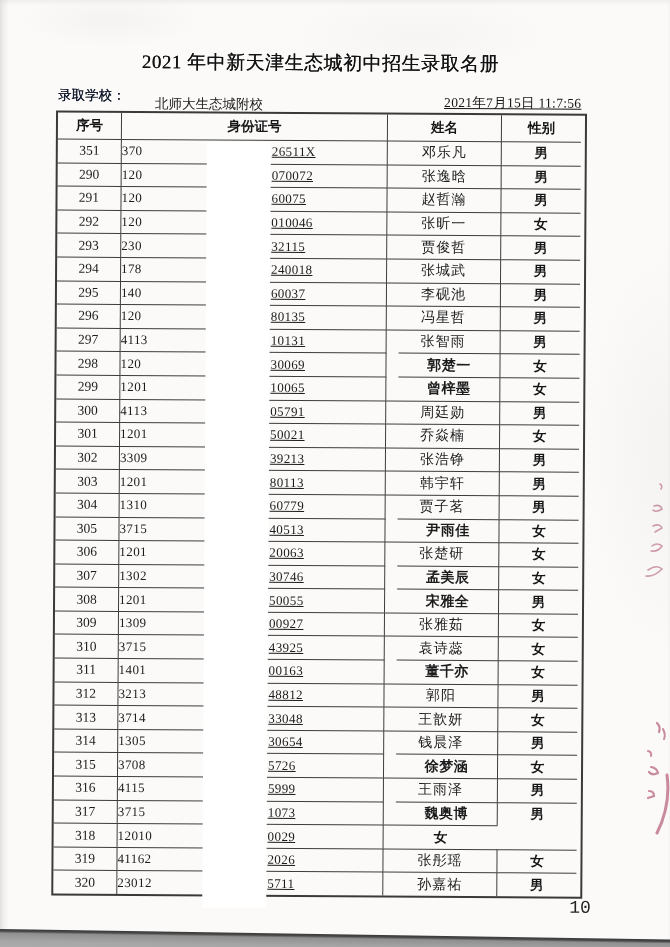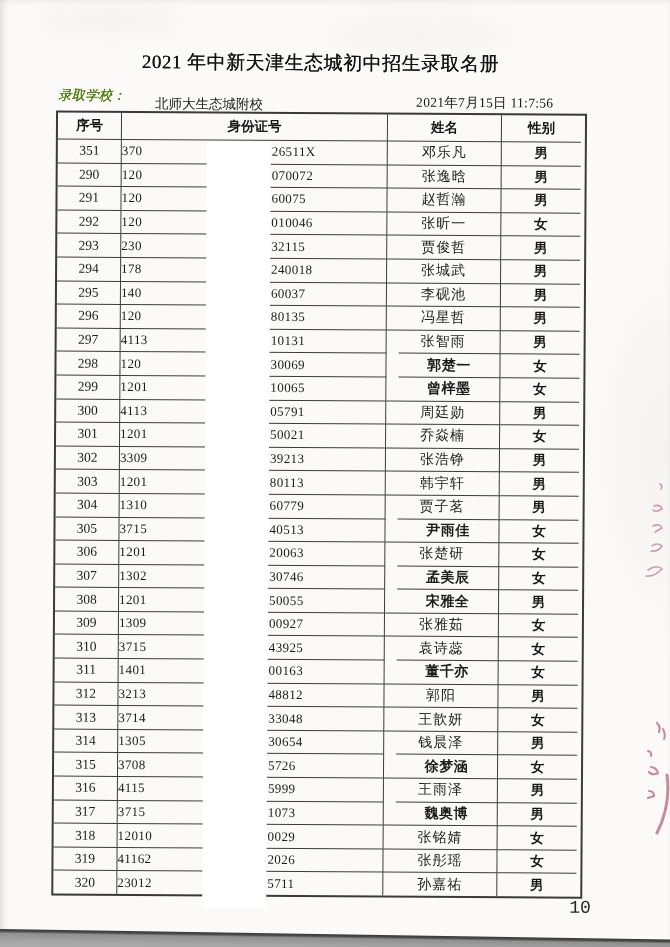--- a/index.html
+++ b/index.html
@@ -16,38 +16,38 @@
       radial-gradient(ellipse 200px 60px at 420px 35px, rgba(120,120,120,.04), transparent 70%),
       radial-gradient(ellipse 120px 300px at 665px 450px, rgba(120,120,120,.05), transparent 70%),
       linear-gradient(90deg, rgba(0,0,0,.04), rgba(0,0,0,0) 10px);
   }
   .content{position:absolute;inset:0;transform:rotate(.35deg);transform-origin:300px 120px;}
   .title{
     position:absolute;top:50px;left:0;width:640px;text-align:center;
     font-size:19px;color:#121212;letter-spacing:.5px;white-space:nowrap;
     text-shadow:.3px 0 0 currentColor;
   }
-  .info-school-label{position:absolute;left:58px;top:88px;font-size:13.5px;color:#4d7c0f;text-shadow:.25px 0 0 currentColor;font-style:italic;}
+  .info-school-label{position:absolute;left:58px;top:88px;font-size:13.5px;color:#0f172a;text-shadow:.25px 0 0 currentColor;}
   .info-school-name{position:absolute;left:155px;top:88px;font-size:13.5px;color:#1b1b1b;margin-top:8px;}
-  .info-datetime{position:absolute;left:416px;top:93px;font-size:13.5px;color:#161616;letter-spacing:.3px;}
+  .info-datetime{position:absolute;left:444px;top:93px;font-size:13.5px;color:#161616;letter-spacing:.3px;text-decoration:underline;}
   .page-number{position:absolute;left:574px;top:896px;font-size:18px;color:#222;font-family:Liberation Mono, monospace;}
 
   .table{position:absolute;left:56px;top:112px;width:527px;border:2px solid #3a3a3a;background:transparent;}
   .tr{display:grid;grid-template-columns:64px 266px 114px 79px;height:23.6px;}
   .tr.th{height:26px;}
   .td{
     border-right:1px solid #3d3d3d;border-top:1px solid #3d3d3d;
     display:flex;align-items:center;justify-content:center;
     font-size:13.5px;color:#1c1c1c;overflow:visible;white-space:nowrap;
   }
   .tr > .td:last-child{border-right:none;}
   .tr.th .td{border-top:none;font-size:13.5px;font-weight:700;color:#151515;}
   .c-id{position:relative;justify-content:flex-start;font-size:13px;letter-spacing:.4px;}
   .id-prefix{position:absolute;left:0;width:82px;text-align:left;}
-  .id-suffix{position:absolute;left:150px;}
+  .id-suffix{position:absolute;left:150px;text-decoration:underline;}
   .c-name{font-size:14px;letter-spacing:1px;}
   .c-name.bold{font-weight:700;letter-spacing:.5px;margin-left:12px;}
   .c-gender{font-size:13.5px;font-weight:700;color:#161616;}
   .redact-band{position:absolute;left:149px;top:28px;width:64px;height:766px;background:#ffffff;z-index:3;}
 
   .red-mark{position:absolute;pointer-events:none;filter:blur(.5px);opacity:.75;}
   .mark-a{left:640px;top:478px;}
   .mark-b{left:615px;top:715px;}
 
   .scan-edge{
@@ -335,21 +335,20 @@
           </div>
           <div class="td c-name bold">魏奥博</div>
           <div class="td c-gender">男</div>
         </div>
         <div class="tr">
           <div class="td c-no">318</div>
           <div class="td c-id">
             <span class="id-prefix">12010</span>
             <span class="id-suffix">0029</span>
           </div>
-          <div class="td c-name">张铭婧</div>
           <div class="td c-gender">女</div>
         </div>
         <div class="tr">
           <div class="td c-no">319</div>
           <div class="td c-id">
             <span class="id-prefix">41162</span>
             <span class="id-suffix">2026</span>
           </div>
           <div class="td c-name">张彤瑶</div>
           <div class="td c-gender">女</div>

